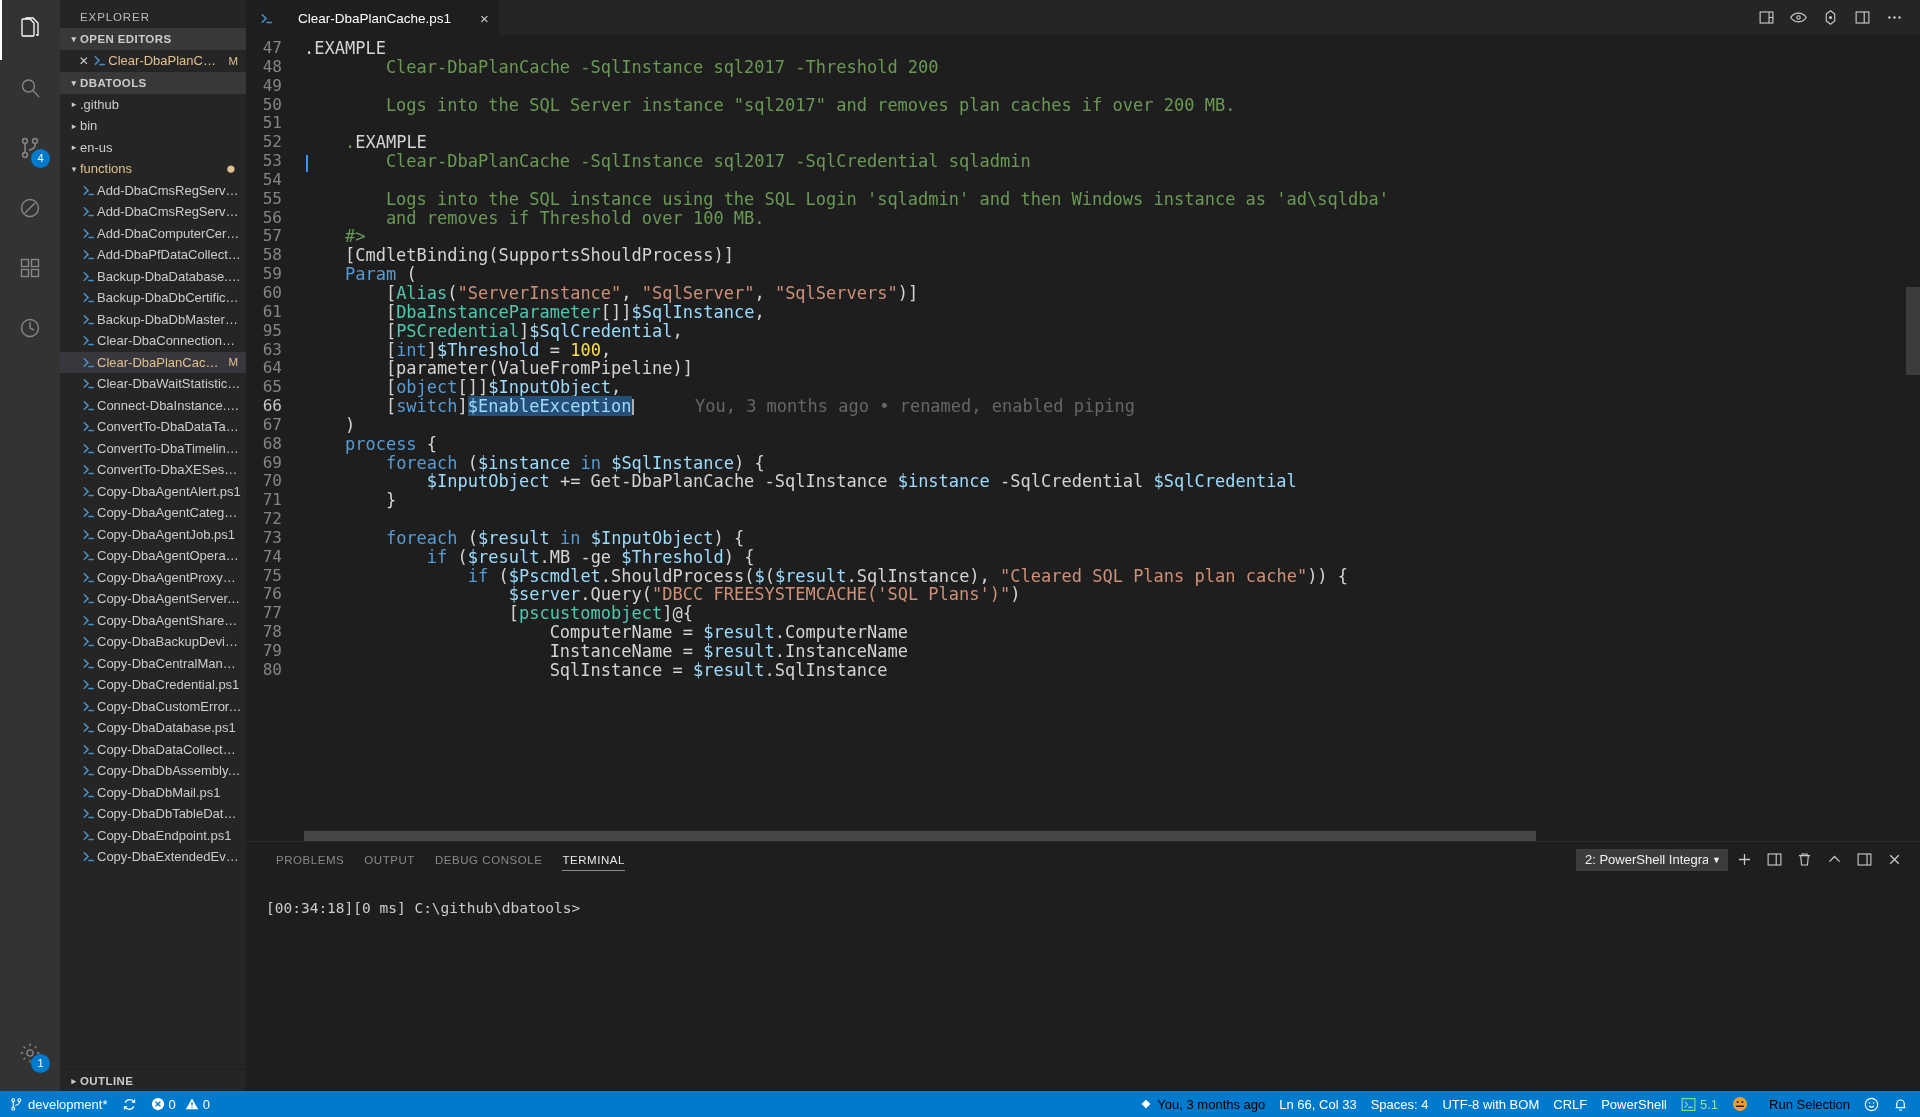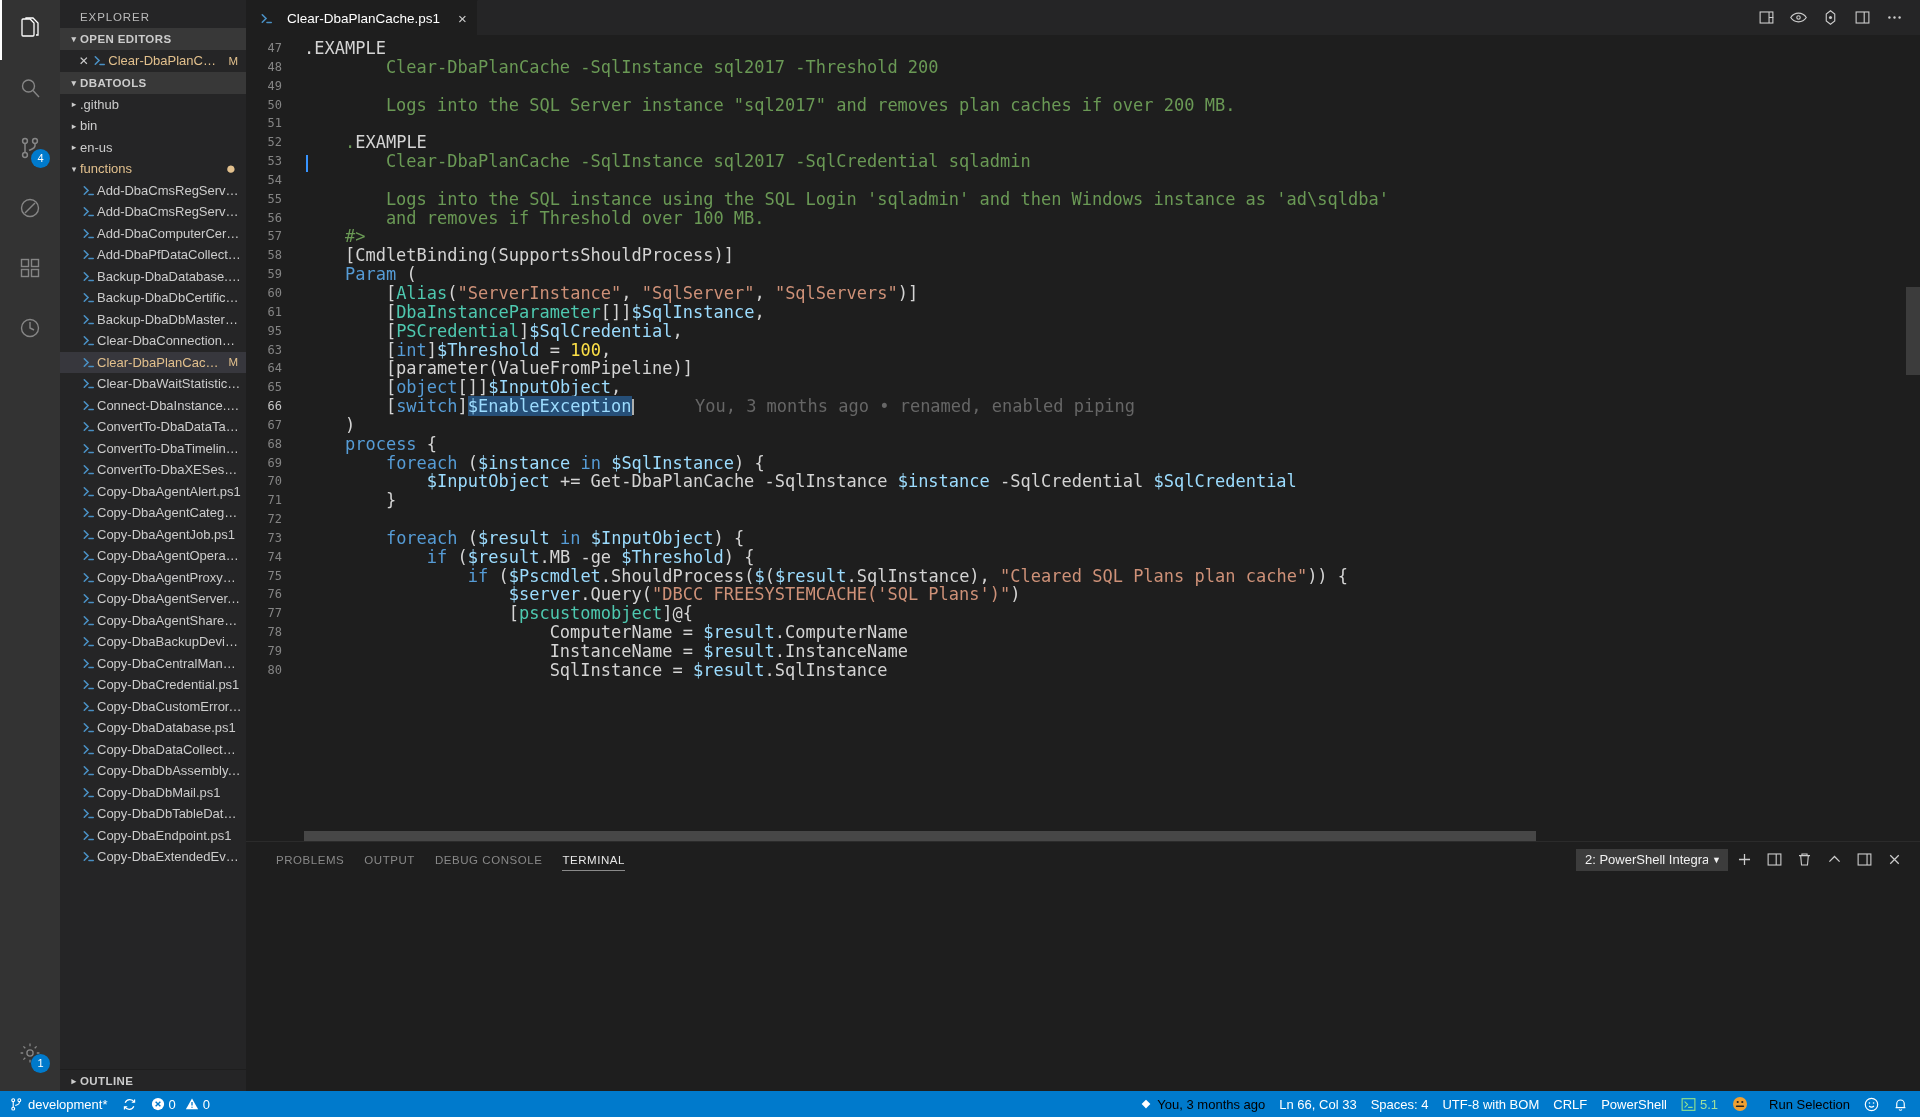--- a/index.html
+++ b/index.html
@@ -67,33 +67,33 @@
   .sb-outline {
     height:22px; display:flex; align-items:center; background:#252526;
     font-size:11.5px; font-weight:bold; letter-spacing:.4px; color:#cccccc;
     padding-left:8px; flex:none; text-transform:uppercase; border-top:1px solid #1e1e1e;
   }
 
   
   .editor-region { flex:1; display:flex; flex-direction:column; min-width:0; background:#1e1e1e; }
   .tabsbar { height:35px; background:#252526; display:flex; align-items:stretch; flex:none; }
   .tab {
-    display:flex; align-items:center; gap:12px; padding:0 10px 0 12px;
+    display:flex; align-items:center; gap:23px; padding:0 10px 0 12px;
     background:#1e1e1e; color:#ffffff; font-size:13.5px;
     border-right:1px solid #252526; border-top:1px solid #1e1e1e;
   }
   .tab .tclose { color:#cccccc; font-size:15px; padding-left:6px; }
   .tabs-actions { margin-left:auto; display:flex; align-items:center; gap:4px; padding-right:12px; color:#cccccc; }
   .tb-ico { width:28px; height:35px; display:flex; align-items:center; justify-content:center; }
 
   
   .editor { flex:1; display:flex; min-height:0; position:relative; overflow:hidden; }
   .linenums {
     width:58px; flex:none; text-align:right; padding-right:22px;
-    color:#858585; font-family:"DejaVu Sans Mono", monospace; font-size:12px;
+    color:#858585; font-family:"DejaVu Sans Mono", monospace; font-size:16px;
     line-height:18.85px; padding-top:4px; user-select:none;
   }
   .linenums .ln.cur { color:#c6c6c6; }
   .code-area { flex:1; position:relative; min-width:0; overflow:hidden; padding-top:4px; }
   .code {
     font-family:"DejaVu Sans Mono", monospace; font-size:17px; line-height:18.85px;
     white-space:pre; color:#d4d4d4;
   }
   .code .l { height:18.85px; position:relative; }
 
@@ -706,20 +706,23 @@
                   <path d="M13 3.5v13"></path>
                 </svg>
             </span>
             <span class="pa-ico">
               <svg width="17" height="17" viewBox="0 0 20 20" fill="none" stroke="currentColor" stroke-width="1.5">
                   <path d="M5 5l10 10M15 5L5 15"></path>
                 </svg>
             </span>
           </div>
         </div>
+        <div class="panel-body">
+          <div class="term-line">[00:34:18][0 ms] C:\github\dbatools&gt;</div>
+        </div>
       </div>
     </div>
   </div>
 
   <div class="statusbar">
     <div class="sb-left">
       <div class="si first">
         <span>
           <svg width="15" height="15" viewBox="0 0 16 16" fill="none" stroke="#fff" stroke-width="1.2">
             <circle cx="4.5" cy="3.4" r="1.5"></circle>

